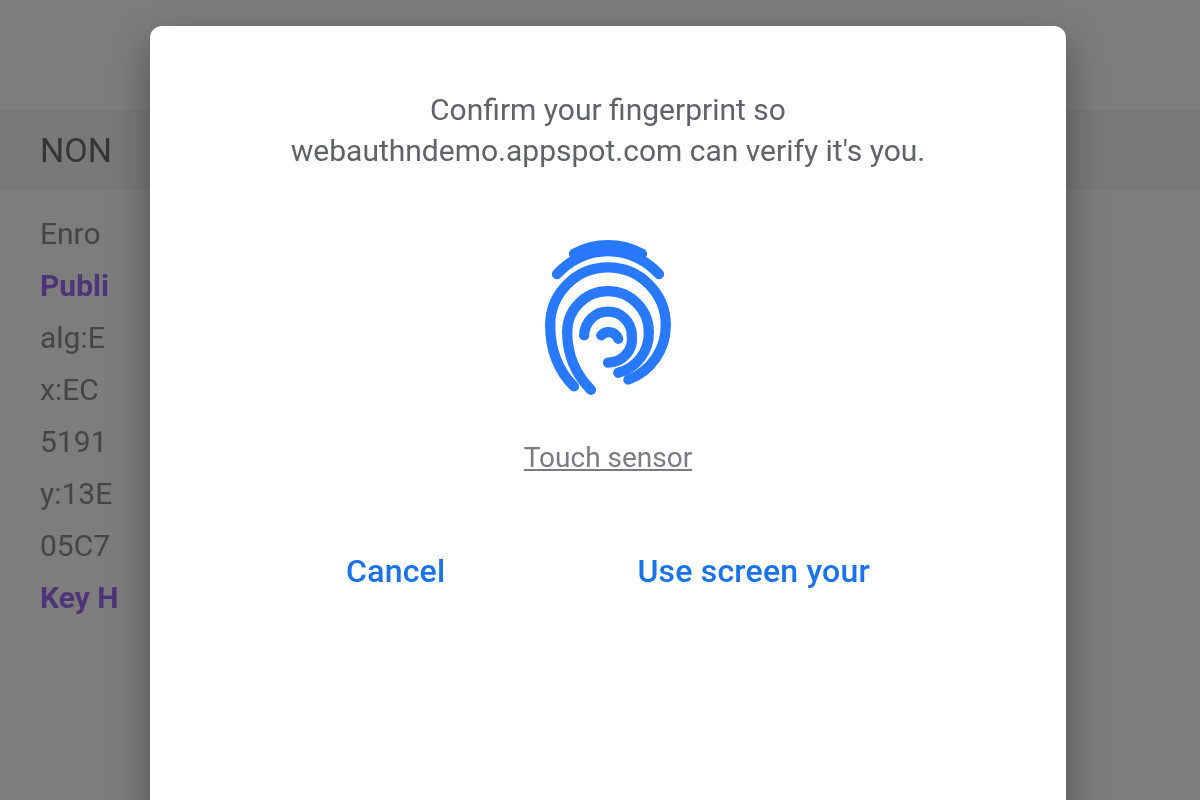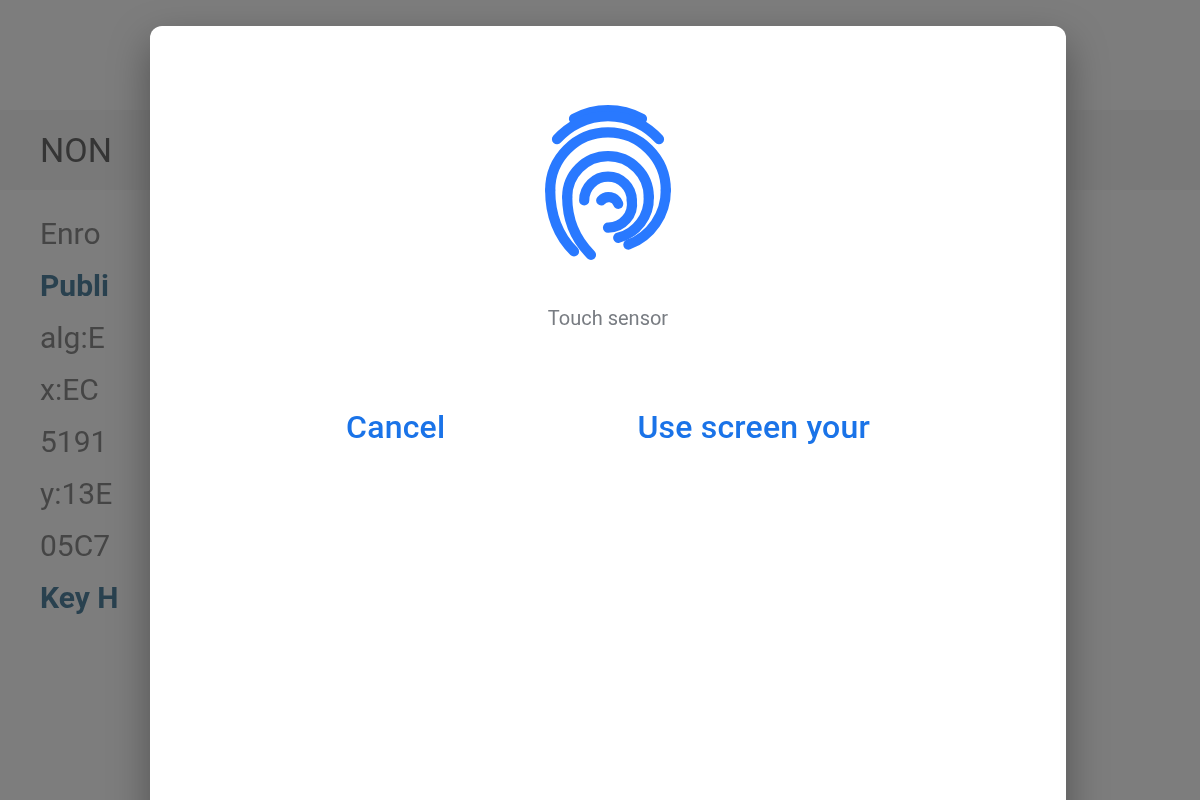--- a/index.html
+++ b/index.html
@@ -33,21 +33,21 @@
     color: #2b2b2b;
   }
   .bg-body {
     position: absolute;
     top: 210px;
     left: 40px;
     font-size: 30px;
     color: #3a3a3a;
   }
   .bg-body .italic { color: #555; }
-  .bg-body .bold { font-weight: 700; color: #0c4a6e; }
+  .bg-body .bold { font-weight: 700; color: #6d28d9; }
   .bg-body div { margin-bottom: 4px; }
   .shade {
     position: absolute;
     inset: 0;
     background: rgba(60,60,60,0.62);
   }
   .dialog {
     position: absolute;
     top: 26px;
     left: 150px;
@@ -80,23 +80,24 @@
   .fingerprint-wrap {
     width: 180px;
     height: 180px;
     display: flex;
     align-items: center;
     justify-content: center;
     margin-bottom: 36px;
   }
   .fingerprint-wrap svg { width: 170px; height: 170px; }
   .touch-label {
-    font-size: 20px;
+    font-size: 28px;
     color: #787c82;
     margin-bottom: 60px;
+    text-decoration: underline;
   }
   .dialog-actions {
     width: 100%;
     display: flex;
     justify-content: space-around;
     align-items: center;
     padding: 0 30px 20px 30px;
   }
   .dialog-btn {
     background: none;
@@ -130,20 +131,21 @@
       <div class="italic"><span>y:13E</span></div>
       <div class="italic"><span>05C7</span></div>
       <div><span> </span></div>
       <div class="bold"><span>Key H</span></div>
     </div>
   </div>
 
   <div class="shade"></div>
 
   <div class="dialog">
+    <div class="dialog-subtitle">Confirm your fingerprint so webauthndemo.appspot.com can verify it's you.</div>
 
     <div class="fingerprint-wrap">
       <svg viewBox="0 0 100 100" fill="none" stroke="#2979ff" stroke-width="6" stroke-linecap="round">
 
         <path d="M30 14 A42 42 0 0 1 70 14"></path>
         <path d="M20 26 A40 40 0 0 1 80 26"></path>
 
         <path d="M16 56 A34 34 0 0 1 84 56"></path>
         <path d="M84 56 A34 34 0 0 1 62 88"></path>
 

